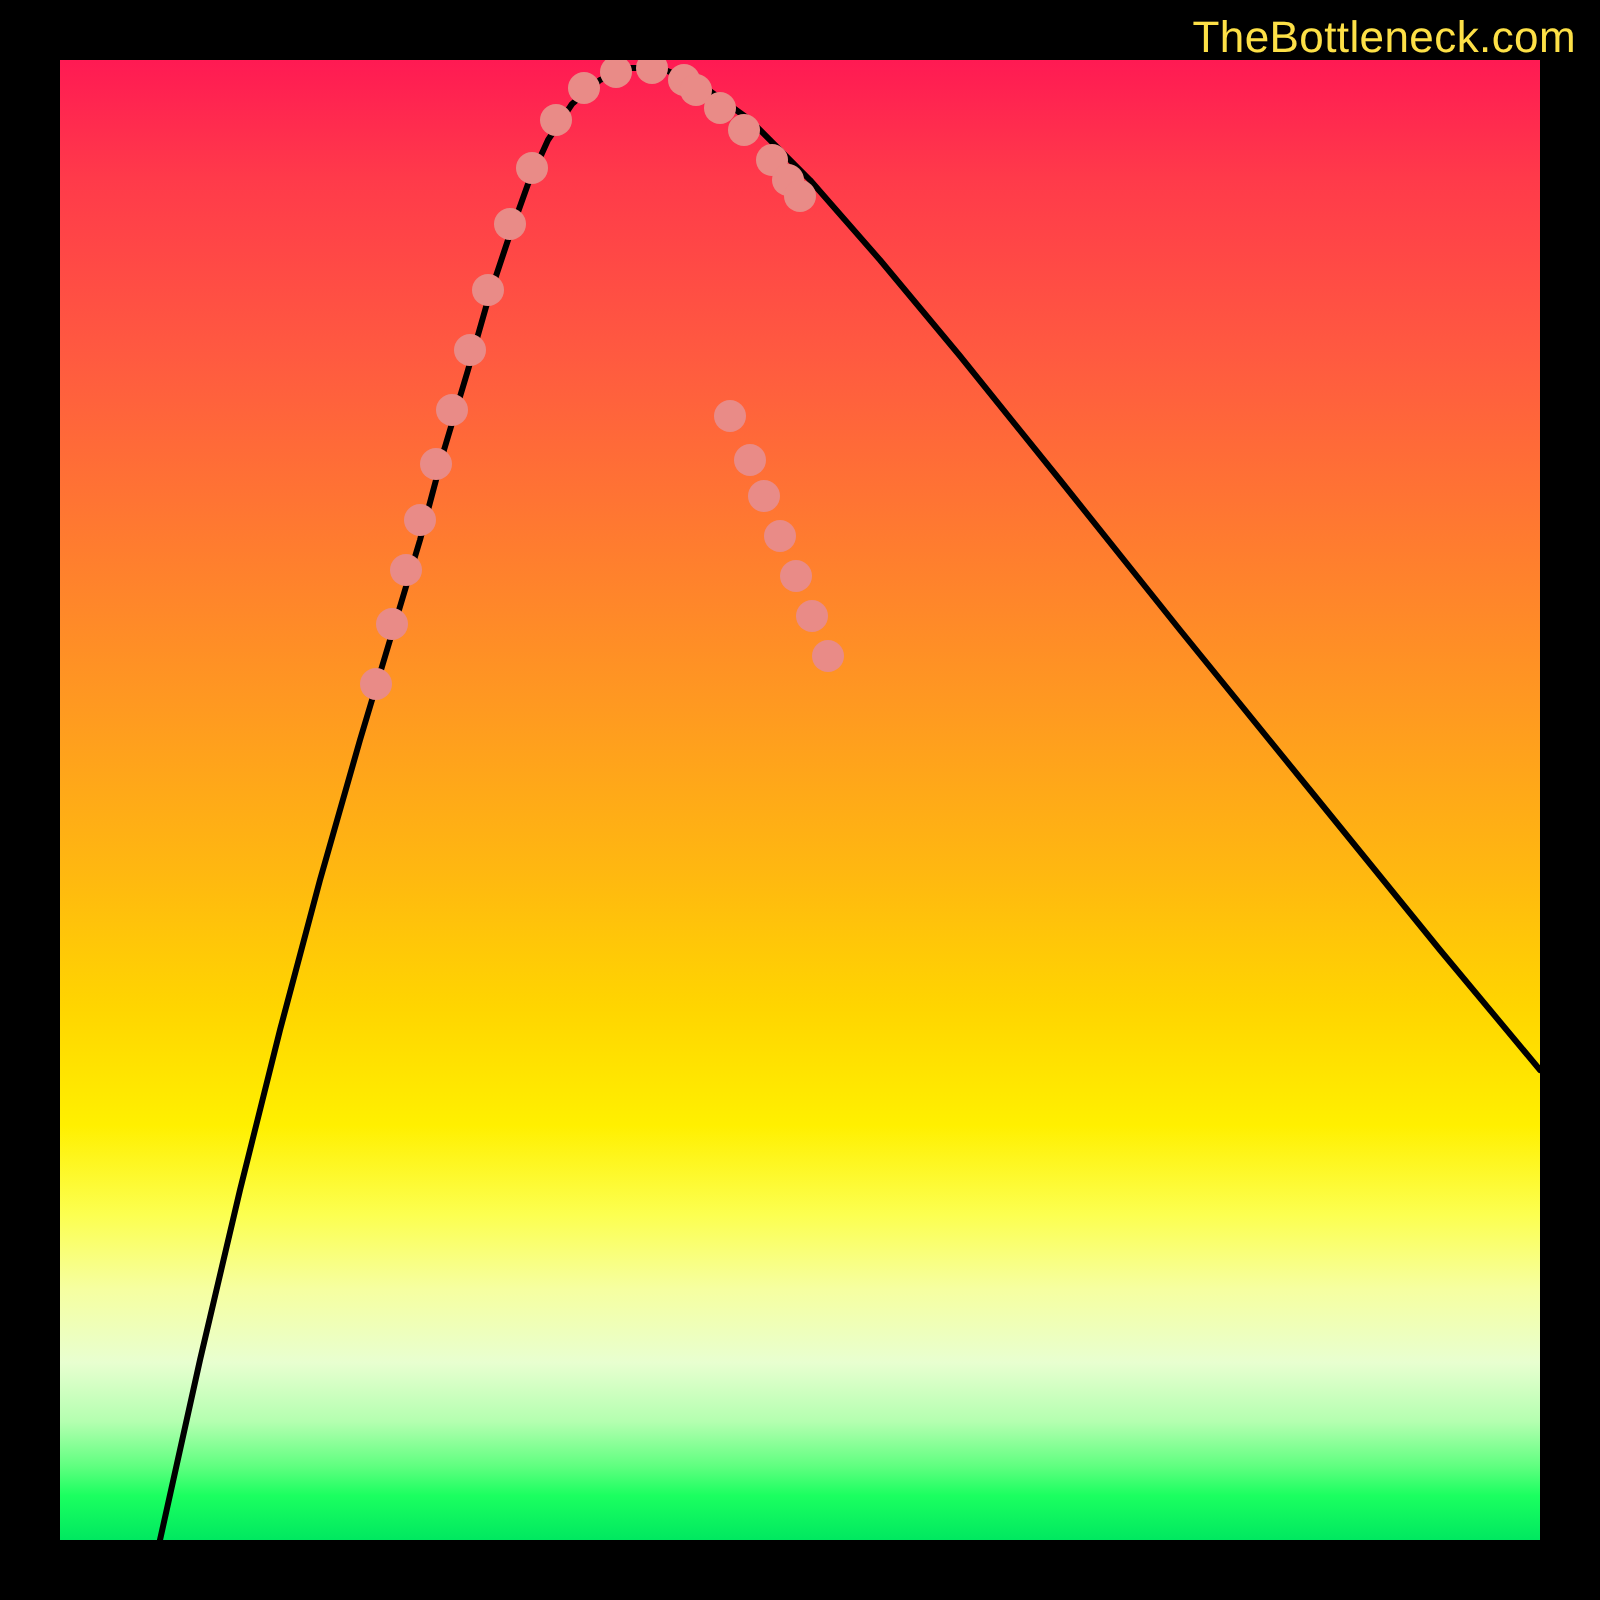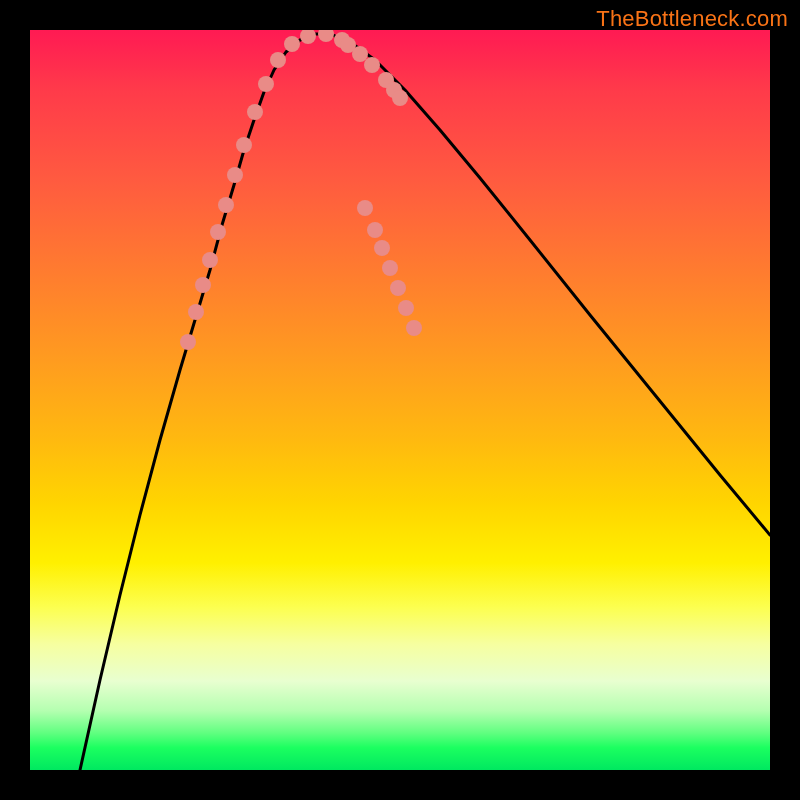--- a/index.html
+++ b/index.html
@@ -42,21 +42,21 @@
       #1bff60 97%,
       #00e860 100%
     );
   }
   .watermark {
     position: absolute;
     top: 6px;
     right: 12px;
     font-family: Arial, Helvetica, sans-serif;
     font-size: 22px;
-    color: #f97316;
+    color: #fde047;
     font-weight: 500;
     letter-spacing: 0.2px;
   }
   svg.curve {
     position: absolute;
     left: 0;
     top: 0;
     width: 740px;
     height: 740px;
   }

